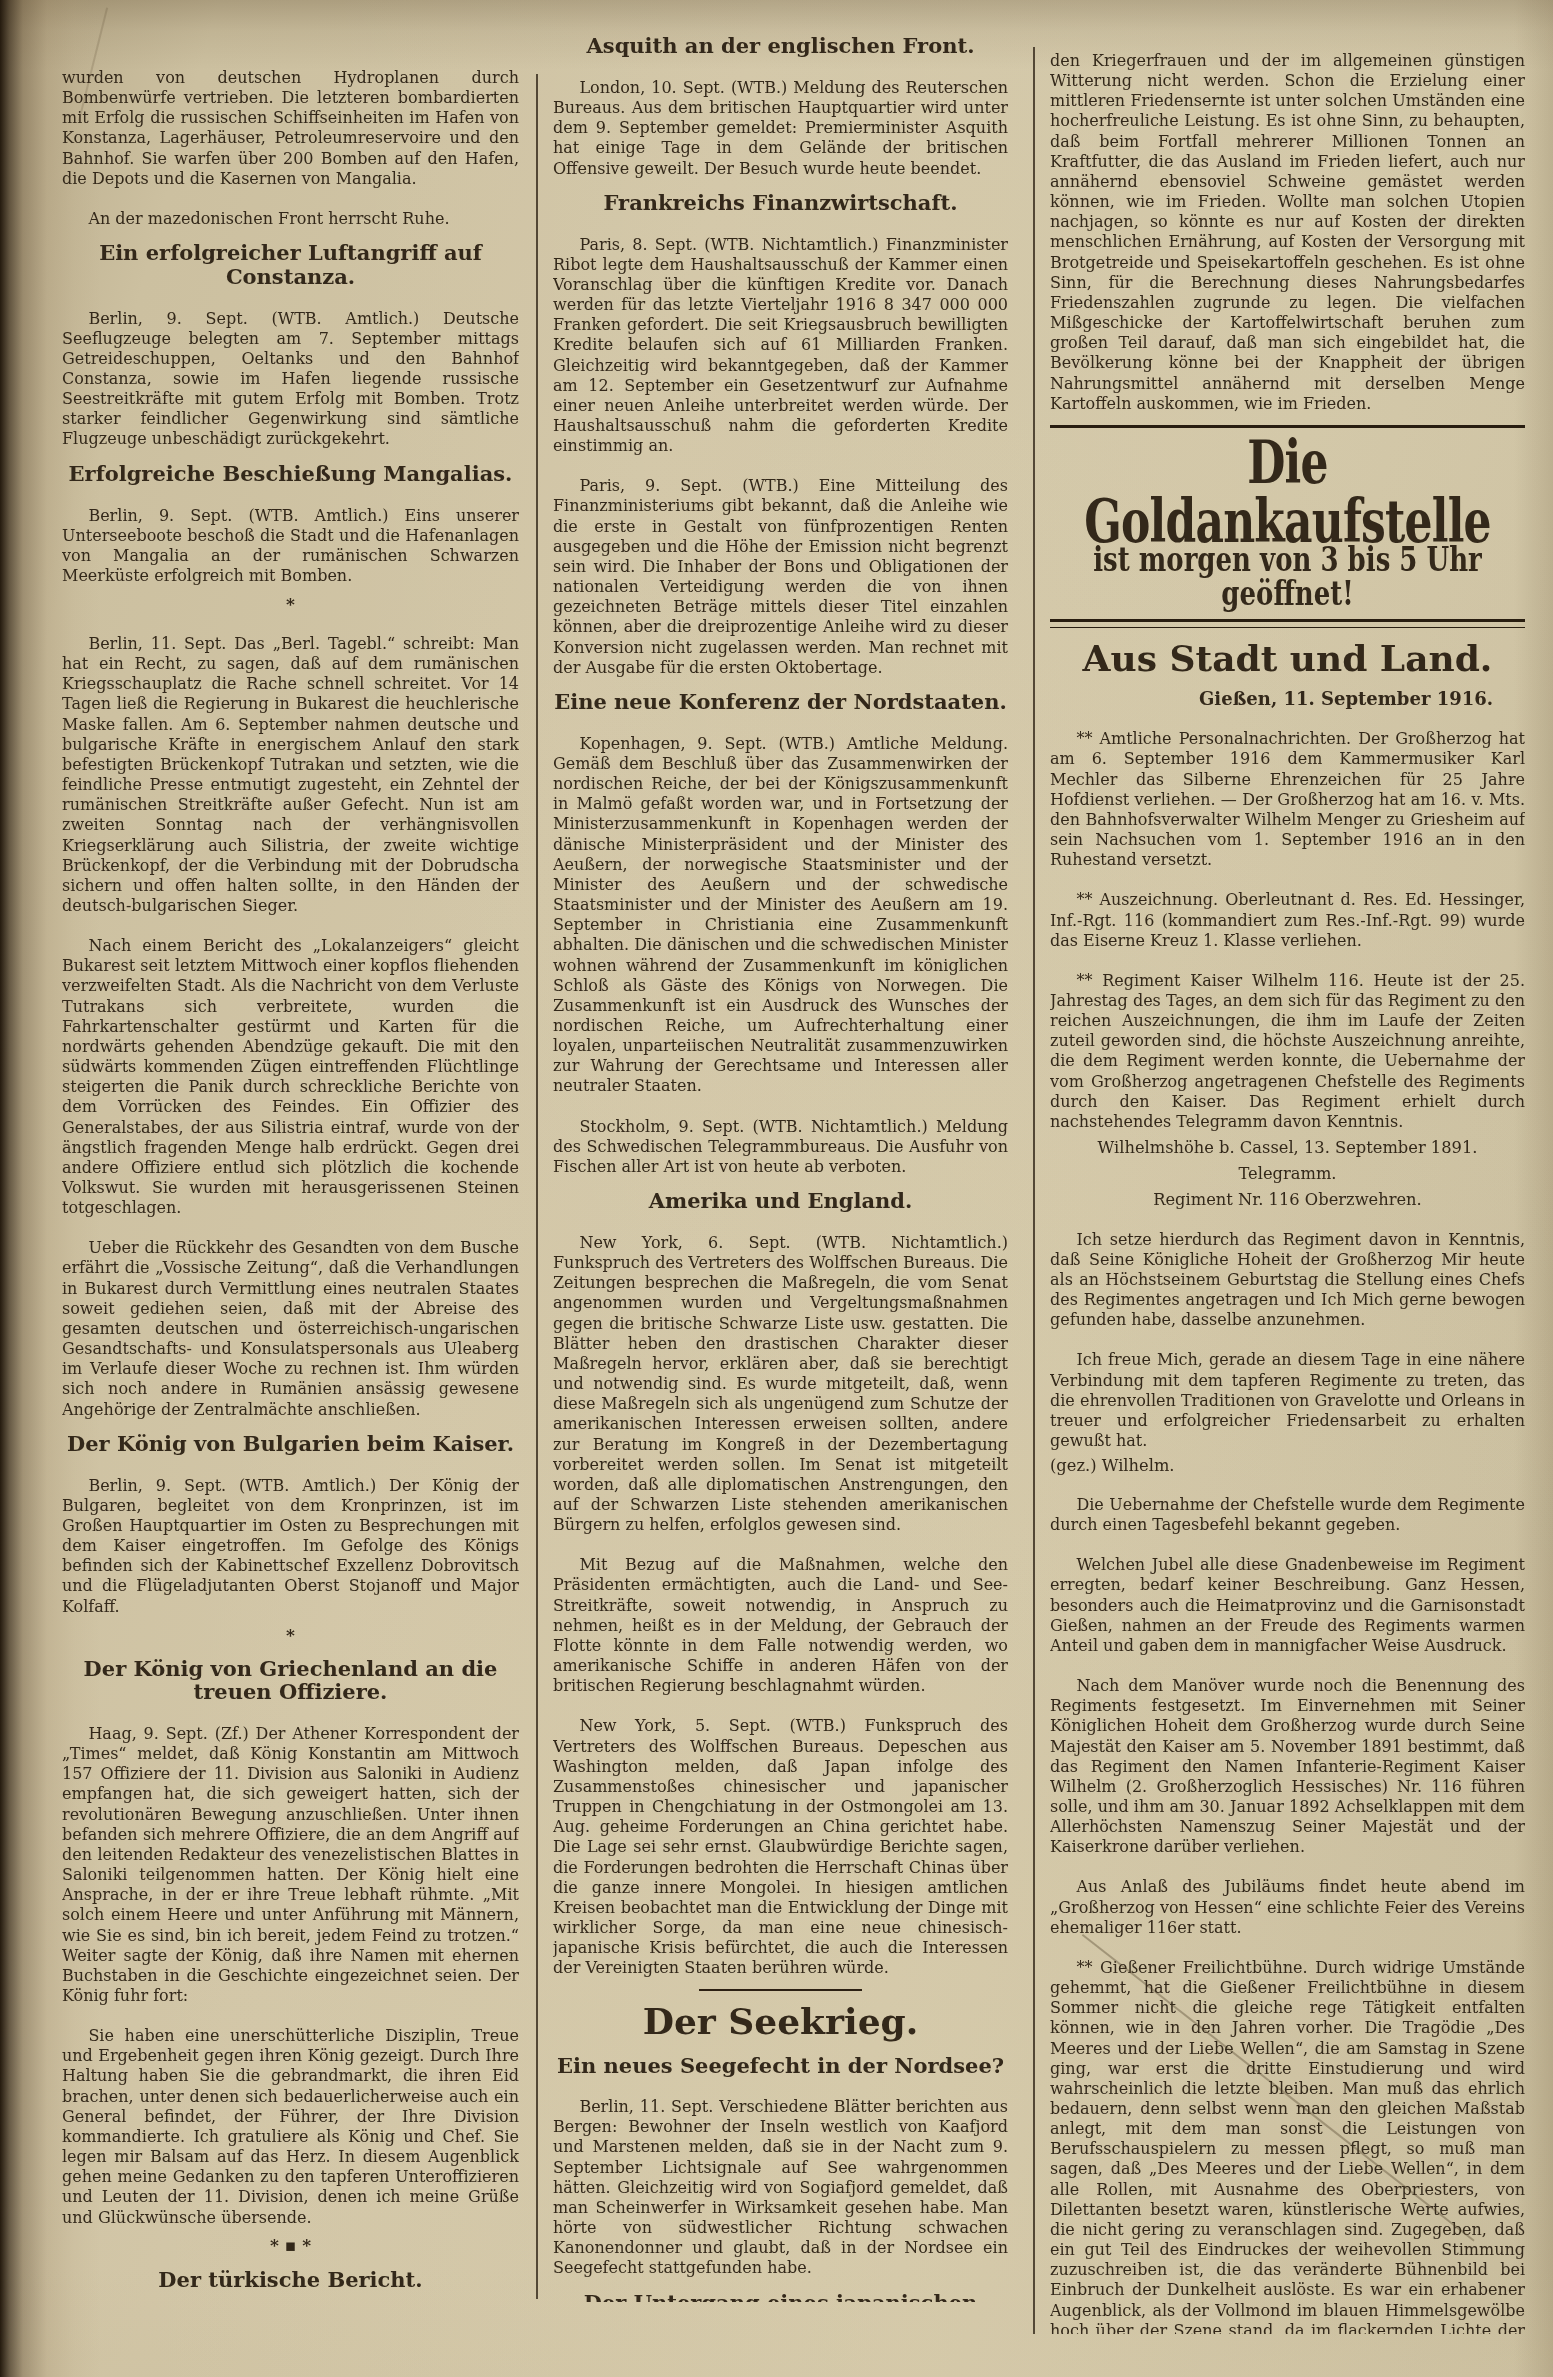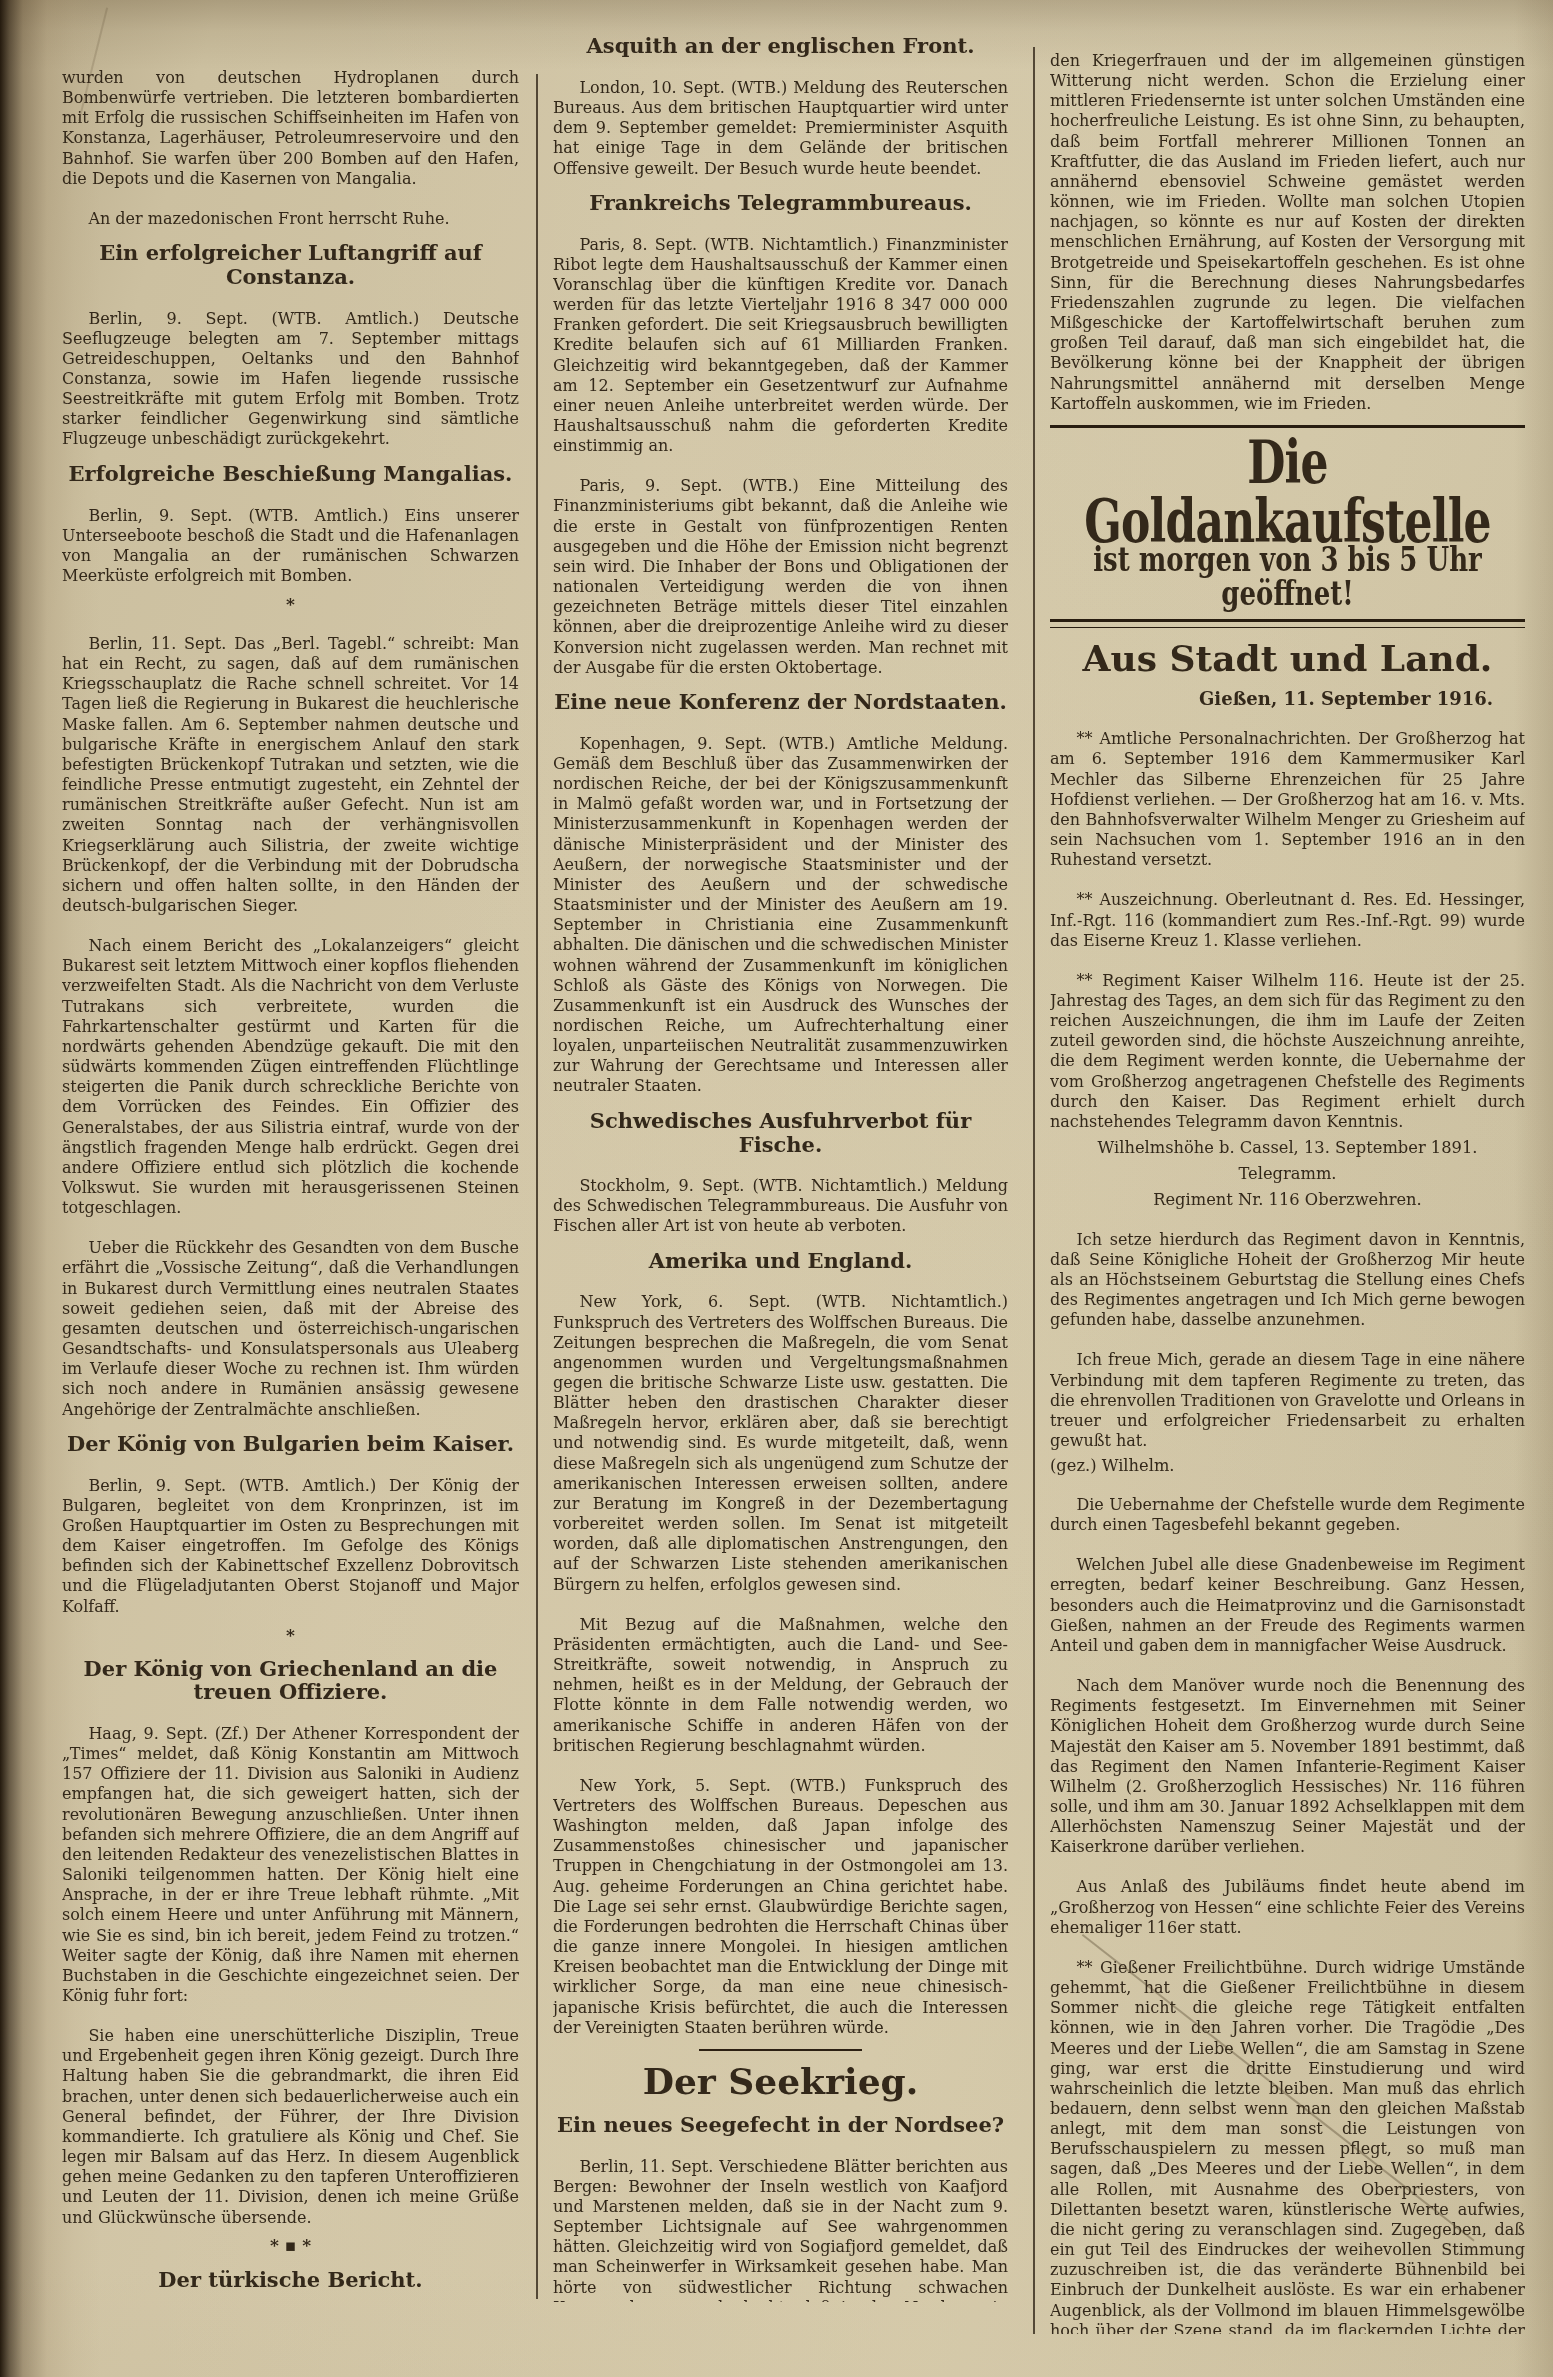--- a/index.html
+++ b/index.html
@@ -58,26 +58,25 @@
       <div class="blk star">*   ▪   *</div>
       <div class="blk h">Der türkische Bericht.</div>
       <div class="blk p">Konstantinopel, 7. Sept. (WTB.) Bericht des Hauptquartiers.</div>
       <div class="blk p">In Persien wurden an der russischen Front starke russische Truppen bei Diz Abad (?), 35 Kilometer nordöstlich von Dvelet Abad (?) vertrieben.</div>
       <div class="blk p">An der Kaukasusfront wurde ein nächtlicher Ueberfall des Feindes unter beträchtlichen Verlusten für ihn zurückgeschlagen. Im Zentrum und auf dem linken Flügel kein Ereignis von Bedeutung.</div>
     </div>
   <div class="vrule" style="left:536px;top:74px;height:2225px;"></div>
   <div class="col" id="col-1" style="left:553px;top:22px;width:455px;height:2280px;">
       <div class="blk h">Asquith an der englischen Front.</div>
       <div class="blk p">London, 10. Sept. (WTB.) Meldung des Reuterschen Bureaus. Aus dem britischen Hauptquartier wird unter dem 9. September gemeldet: Premierminister Asquith hat einige Tage in dem Gelände der britischen Offensive geweilt. Der Besuch wurde heute beendet.</div>
-      <div class="blk h">Frankreichs Telegrammbureaus.</div>
+      <div class="blk h">Frankreichs Finanzwirtschaft.</div>
       <div class="blk p">Paris, 8. Sept. (WTB. Nichtamtlich.) Finanzminister Ribot legte dem Haushaltsausschuß der Kammer einen Voranschlag über die künftigen Kredite vor. Danach werden für das letzte Vierteljahr 1916 8 347 000 000 Franken gefordert. Die seit Kriegsausbruch bewilligten Kredite belaufen sich auf 61 Milliarden Franken. Gleichzeitig wird bekanntgegeben, daß der Kammer am 12. September ein Gesetzentwurf zur Aufnahme einer neuen Anleihe unterbreitet werden würde. Der Haushaltsausschuß nahm die geforderten Kredite einstimmig an.</div>
       <div class="blk p">Paris, 9. Sept. (WTB.) Eine Mitteilung des Finanzministeriums gibt bekannt, daß die Anleihe wie die erste in Gestalt von fünfprozentigen Renten ausgegeben und die Höhe der Emission nicht begrenzt sein wird. Die Inhaber der Bons und Obligationen der nationalen Verteidigung werden die von ihnen gezeichneten Beträge mittels dieser Titel einzahlen können, aber die dreiprozentige Anleihe wird zu dieser Konversion nicht zugelassen werden. Man rechnet mit der Ausgabe für die ersten Oktobertage.</div>
       <div class="blk h">Eine neue Konferenz der Nordstaaten.</div>
       <div class="blk p">Kopenhagen, 9. Sept. (WTB.) Amtliche Meldung. Gemäß dem Beschluß über das Zusammenwirken der nordischen Reiche, der bei der Königszusammenkunft in Malmö gefaßt worden war, und in Fortsetzung der Ministerzusammenkunft in Kopenhagen werden der dänische Ministerpräsident und der Minister des Aeußern, der norwegische Staatsminister und der Minister des Aeußern und der schwedische Staatsminister und der Minister des Aeußern am 19. September in Christiania eine Zusammenkunft abhalten. Die dänischen und die schwedischen Minister wohnen während der Zusammenkunft im königlichen Schloß als Gäste des Königs von Norwegen. Die Zusammenkunft ist ein Ausdruck des Wunsches der nordischen Reiche, um Aufrechterhaltung einer loyalen, unparteiischen Neutralität zusammenzuwirken zur Wahrung der Gerechtsame und Interessen aller neutraler Staaten.</div>
-      <div class="blk h">Schwedisches Ausfuhrverbot für Fische.</div>
       <div class="blk p">Stockholm, 9. Sept. (WTB. Nichtamtlich.) Meldung des Schwedischen Telegrammbureaus. Die Ausfuhr von Fischen aller Art ist von heute ab verboten.</div>
       <div class="blk h">Amerika und England.</div>
       <div class="blk p">New York, 6. Sept. (WTB. Nichtamtlich.) Funkspruch des Vertreters des Wolffschen Bureaus. Die Zeitungen besprechen die Maßregeln, die vom Senat angenommen wurden und Vergeltungsmaßnahmen gegen die britische Schwarze Liste usw. gestatten. Die Blätter heben den drastischen Charakter dieser Maßregeln hervor, erklären aber, daß sie berechtigt und notwendig sind. Es wurde mitgeteilt, daß, wenn diese Maßregeln sich als ungenügend zum Schutze der amerikanischen Interessen erweisen sollten, andere zur Beratung im Kongreß in der Dezembertagung vorbereitet werden sollen. Im Senat ist mitgeteilt worden, daß alle diplomatischen Anstrengungen, den auf der Schwarzen Liste stehenden amerikanischen Bürgern zu helfen, erfolglos gewesen sind.</div>
       <div class="blk p">Mit Bezug auf die Maßnahmen, welche den Präsidenten ermächtigten, auch die Land- und See-Streitkräfte, soweit notwendig, in Anspruch zu nehmen, heißt es in der Meldung, der Gebrauch der Flotte könnte in dem Falle notwendig werden, wo amerikanische Schiffe in anderen Häfen von der britischen Regierung beschlagnahmt würden.</div>
       <div class="blk p">New York, 5. Sept. (WTB.) Funkspruch des Vertreters des Wolffschen Bureaus. Depeschen aus Washington melden, daß Japan infolge des Zusammenstoßes chinesischer und japanischer Truppen in Chengchiatung in der Ostmongolei am 13. Aug. geheime Forderungen an China gerichtet habe. Die Lage sei sehr ernst. Glaubwürdige Berichte sagen, die Forderungen bedrohten die Herrschaft Chinas über die ganze innere Mongolei. In hiesigen amtlichen Kreisen beobachtet man die Entwicklung der Dinge mit wirklicher Sorge, da man eine neue chinesisch-japanische Krisis befürchtet, die auch die Interessen der Vereinigten Staaten berühren würde.</div>
       <div class="blk ruleShort"></div>
       <div class="blk H">Der Seekrieg.</div>
       <div class="blk h">Ein neues Seegefecht in der Nordsee?</div>
       <div class="blk p">Berlin, 11. Sept. Verschiedene Blätter berichten aus Bergen: Bewohner der Inseln westlich von Kaafjord und Marstenen melden, daß sie in der Nacht zum 9. September Lichtsignale auf See wahrgenommen hätten. Gleichzeitig wird von Sogiafjord gemeldet, daß man Scheinwerfer in Wirksamkeit gesehen habe. Man hörte von südwestlicher Richtung schwachen Kanonendonner und glaubt, daß in der Nordsee ein Seegefecht stattgefunden habe.</div>
       <div class="blk h">Der Untergang eines japanischen Kreuzers.</div>

